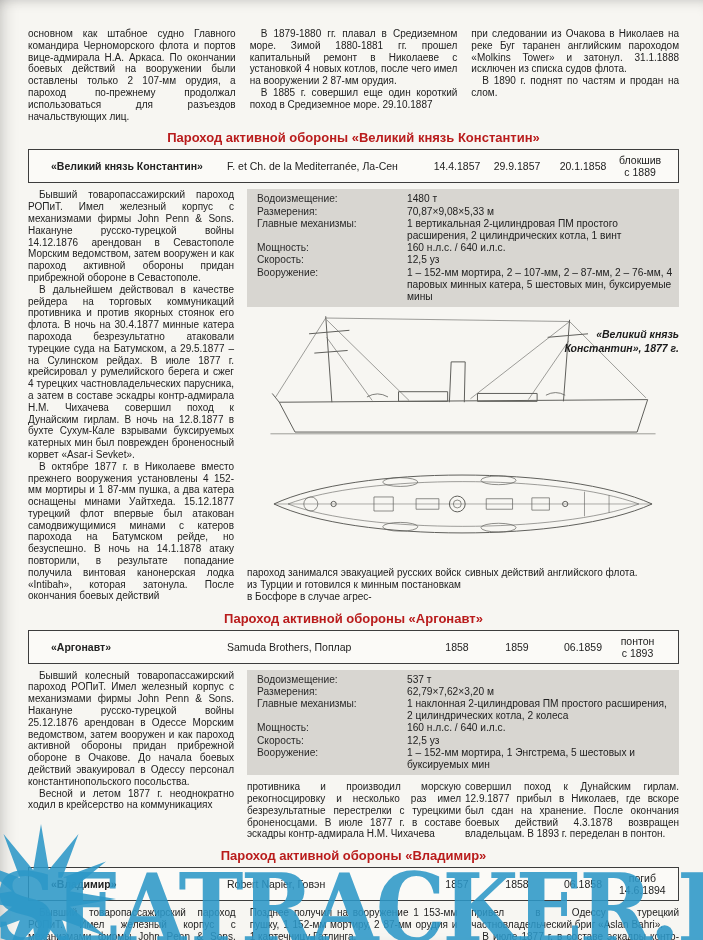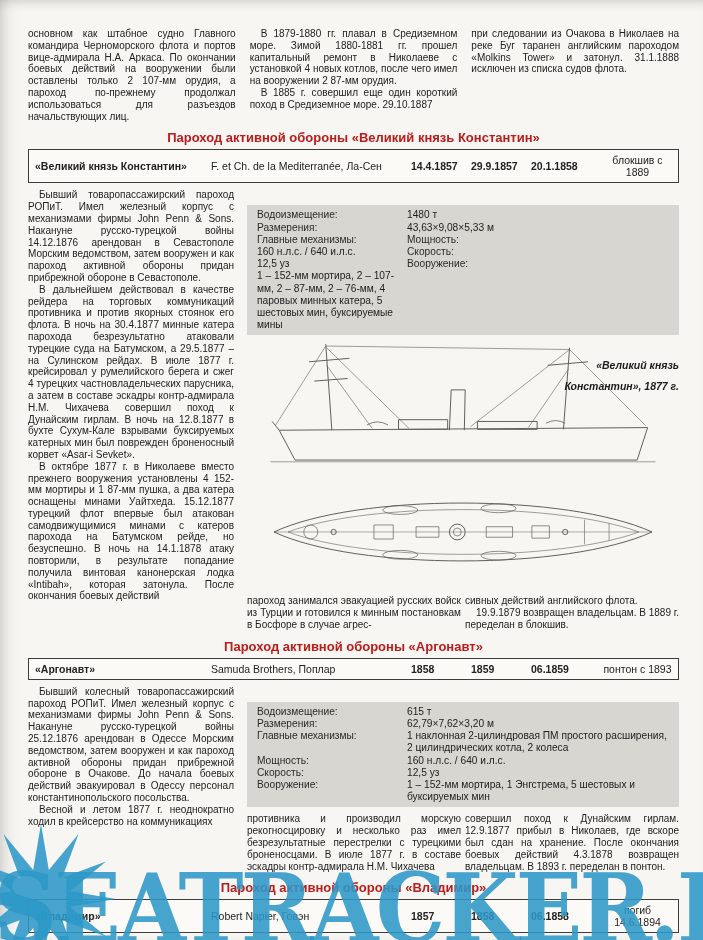--- a/index.html
+++ b/index.html
@@ -14,38 +14,38 @@
   .ind{text-indent:11px;}
   .cols3{display:flex;gap:14px;}
   .cols3 > div{flex:1;min-width:0;}
   .sec-title{
     text-align:center;font-weight:bold;font-size:13px;line-height:15px;
     margin:8px 0 4px 0;color:#b91c1c;
   }
   .info-box{
     border:1.3px solid #3d3d3d;background:#fbfaf7;
     display:grid;grid-template-columns:176px 200px 60px 60px 72px 1fr;
-    align-items:center;padding:4px 6px;font-size:10.5px;line-height:12px;
+    align-items:center;padding:4px 22px;font-size:10.5px;line-height:12px;
     margin-bottom:6px;
   }
   .info-name{font-weight:bold;}
-  .info-date{font-weight:bold;}
+  .info-date{text-align:center;}
   .info-fate{text-align:center;}
   .body-row{display:flex;gap:13px;margin-bottom:2px;}
   .left-col{width:206px;flex:none;}
-  .right-col{flex:1;min-width:0;margin-top:16px;}
+  .right-col{flex:1;min-width:0;}
   .specs{
     background:#d8d6d1;display:grid;grid-template-columns:146px 1fr;
     column-gap:4px;padding:4px 6px 4px 10px;font-size:10.2px;line-height:12.2px;
   }
   .specs .lbl{color:#2a2a2a;}
   .drawing{position:relative;margin:4px 0 2px 0;}
   .caption{
     position:absolute;top:16px;right:0;width:128px;
-    font-weight:bold;font-style:italic;font-size:10.5px;line-height:21px;
+    font-weight:bold;font-style:italic;font-size:10.5px;line-height:14px;
     text-align:right;color:#1c1c1c;
   }
   .bottom-cols{display:flex;gap:4px;margin-top:2px;}
   .bottom-cols > div{flex:1;min-width:0;}
   .watermark{
     position:absolute;left:-6px;bottom:-16px;z-index:6;pointer-events:none;
     font-family:"DejaVu Serif",serif;font-weight:bold;
     font-size:95px;line-height:1;white-space:nowrap;letter-spacing:-3px;
     color:rgba(44,151,199,.88);
     transform:scaleX(.92);transform-origin:left bottom;
@@ -63,20 +63,21 @@
   <div class="cols3">
     <div>
       <p>основном как штабное судно Главного командира Черноморского флота и портов вице-адмирала Н.А. Аркаса. По окончании боевых действий на вооружении были оставлены только 2 107-мм орудия, а пароход по-прежнему продолжал использоваться для разъездов начальствующих лиц.</p>
     </div>
     <div>
       <p class="ind">В 1879-1880 гг. плавал в Средиземном море. Зимой 1880-1881 гг. прошел капитальный ремонт в Николаеве с установкой 4 новых котлов, после чего имел на вооружении 2 87-мм орудия.</p>
       <p class="ind">В 1885 г. совершил еще один короткий поход в Средиземное море. 29.10.1887</p>
     </div>
     <div>
       <p>при следовании из Очакова в Николаев на реке Буг таранен английским пароходом «Molkins Tower» и затонул. 31.1.1888 исключен из списка судов флота.</p>
+      <p class="ind">В 1890 г. поднят по частям и продан на слом.</p>
     </div>
   </div>
 
   <div class="sec-title">Пароход активной обороны «Великий князь Константин»</div>
 
   <div class="info-box">
     <span class="info-name">«Великий князь Константин»</span>
     <span>F. et Ch. de la Mediterranée, Ла-Сен</span>
     <span class="info-date">14.4.1857</span>
     <span class="info-date">29.9.1857</span>
@@ -88,22 +89,23 @@
     <div class="left-col">
       <p class="ind">Бывший товаропассажирский пароход РОПиТ. Имел железный корпус с механизмами фирмы John Penn &amp; Sons. Накануне русско-турецкой войны 14.12.1876 арендован в Севастополе Морским ведомством, затем вооружен и как пароход активной обороны придан прибрежной обороне в Севастополе.</p>
       <p class="ind">В дальнейшем действовал в качестве рейдера на торговых коммуникаций противника и против якорных стоянок его флота. В ночь на 30.4.1877 минные катера парохода безрезультатно атаковали турецкие суда на Батумском, а 29.5.1877 – на Сулинском рейдах. В июле 1877 г. крейсировал у румелийского берега и сжег 4 турецких частновладельческих парусника, а затем в составе эскадры контр-адмирала Н.М. Чихачева совершил поход к Дунайским гирлам. В ночь на 12.8.1877 в бухте Сухум-Кале взрывами буксируемых катерных мин был поврежден броненосный корвет «Asar-i Sevket».</p>
       <p class="ind">В октябре 1877 г. в Николаеве вместо прежнего вооружения установлены 4 152-мм мортиры и 1 87-мм пушка, а два катера оснащены минами Уайтхеда. 15.12.1877 турецкий флот впервые был атакован самодвижущимися минами с катеров парохода на Батумском рейде, но безуспешно. В ночь на 14.1.1878 атаку повторили, в результате попадание получила винтовая канонерская лодка «Intibah», которая затонула. После окончания боевых действий</p>
     </div>
     <div class="right-col">
       <div class="specs">
         <span class="lbl">Водоизмещение:</span>
           <span>1480 т</span>
         <span class="lbl">Размерения:</span>
-          <span>43,63×9,08×5,33 м</span>
+          <span>70,87×9,08×5,33 м</span>
         <span class="lbl">Главные механизмы:</span>
+          <span>1 вертикальная 2-цилиндровая ПМ простого расширения, 2 цилиндрических котла, 1 винт</span>
         <span class="lbl">Мощность:</span>
           <span>160 н.л.с. / 640 и.л.с.</span>
         <span class="lbl">Скорость:</span>
           <span>12,5 уз</span>
         <span class="lbl">Вооружение:</span>
           <span>1 – 152-мм мортира, 2 – 107-мм, 2 – 87-мм, 2 – 76-мм, 4 паровых минных катера, 5 шестовых мин, буксируемые мины</span>
       </div>
 
       <div class="drawing">
         <div class="caption">«Великий князь Константин», 1877 г.</div>
@@ -150,21 +152,20 @@
           <line x1="388" y1="210" x2="388" y2="230" stroke-width="0.6"></line>
         </svg>
       </div>
 
       <div class="bottom-cols">
         <div>
           <p>пароход занимался эвакуацией русских войск из Турции и готовился к минным постановкам в Босфоре в случае агрес-</p>
         </div>
         <div>
           <p>сивных действий английского флота.</p>
-          <p class="ind">19.9.1879 возвращен владельцам. В 1889 г. переделан в блокшив.</p>
         </div>
       </div>
     </div>
   </div>
 
   <div class="sec-title">Пароход активной обороны «Аргонавт»</div>
 
   <div class="info-box">
     <span class="info-name">«Аргонавт»</span>
     <span>Samuda Brothers, Поплар</span>
@@ -175,21 +176,21 @@
   </div>
 
   <div class="body-row">
     <div class="left-col">
       <p class="ind">Бывший колесный товаропассажирский пароход РОПиТ. Имел железный корпус с механизмами фирмы John Penn &amp; Sons. Накануне русско-турецкой войны 25.12.1876 арендован в Одессе Морским ведомством, затем вооружен и как пароход активной обороны придан прибрежной обороне в Очакове. До начала боевых действий эвакуировал в Одессу персонал константинопольского посольства.</p>
       <p class="ind">Весной и летом 1877 г. неоднократно ходил в крейсерство на коммуникациях</p>
     </div>
     <div class="right-col">
       <div class="specs">
         <span class="lbl">Водоизмещение:</span>
-          <span>615 т</span>
+          <span>537 т</span>
         <span class="lbl">Размерения:</span>
           <span>62,79×7,62×3,20 м</span>
         <span class="lbl">Главные механизмы:</span>
           <span>1 наклонная 2-цилиндровая ПМ простого расширения, 2 цилиндрических котла, 2 колеса</span>
         <span class="lbl">Мощность:</span>
           <span>160 н.л.с. / 640 и.л.с.</span>
         <span class="lbl">Скорость:</span>
           <span>12,5 уз</span>
         <span class="lbl">Вооружение:</span>
           <span>1 – 152-мм мортира, 1 Энгстрема, 5 шестовых и буксируемых мин</span>

